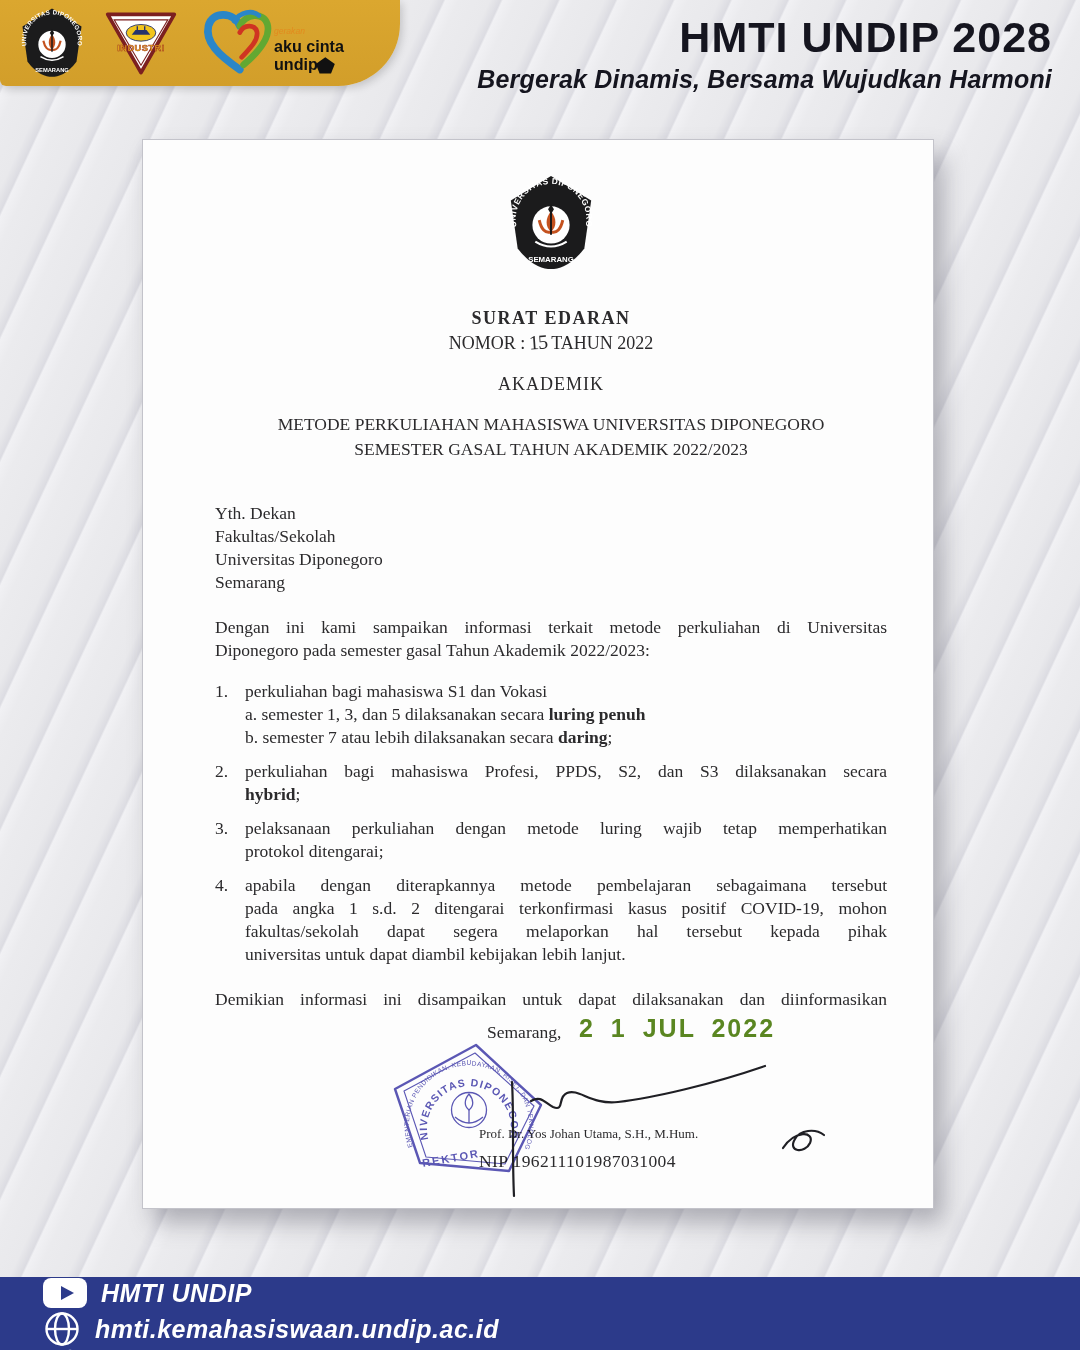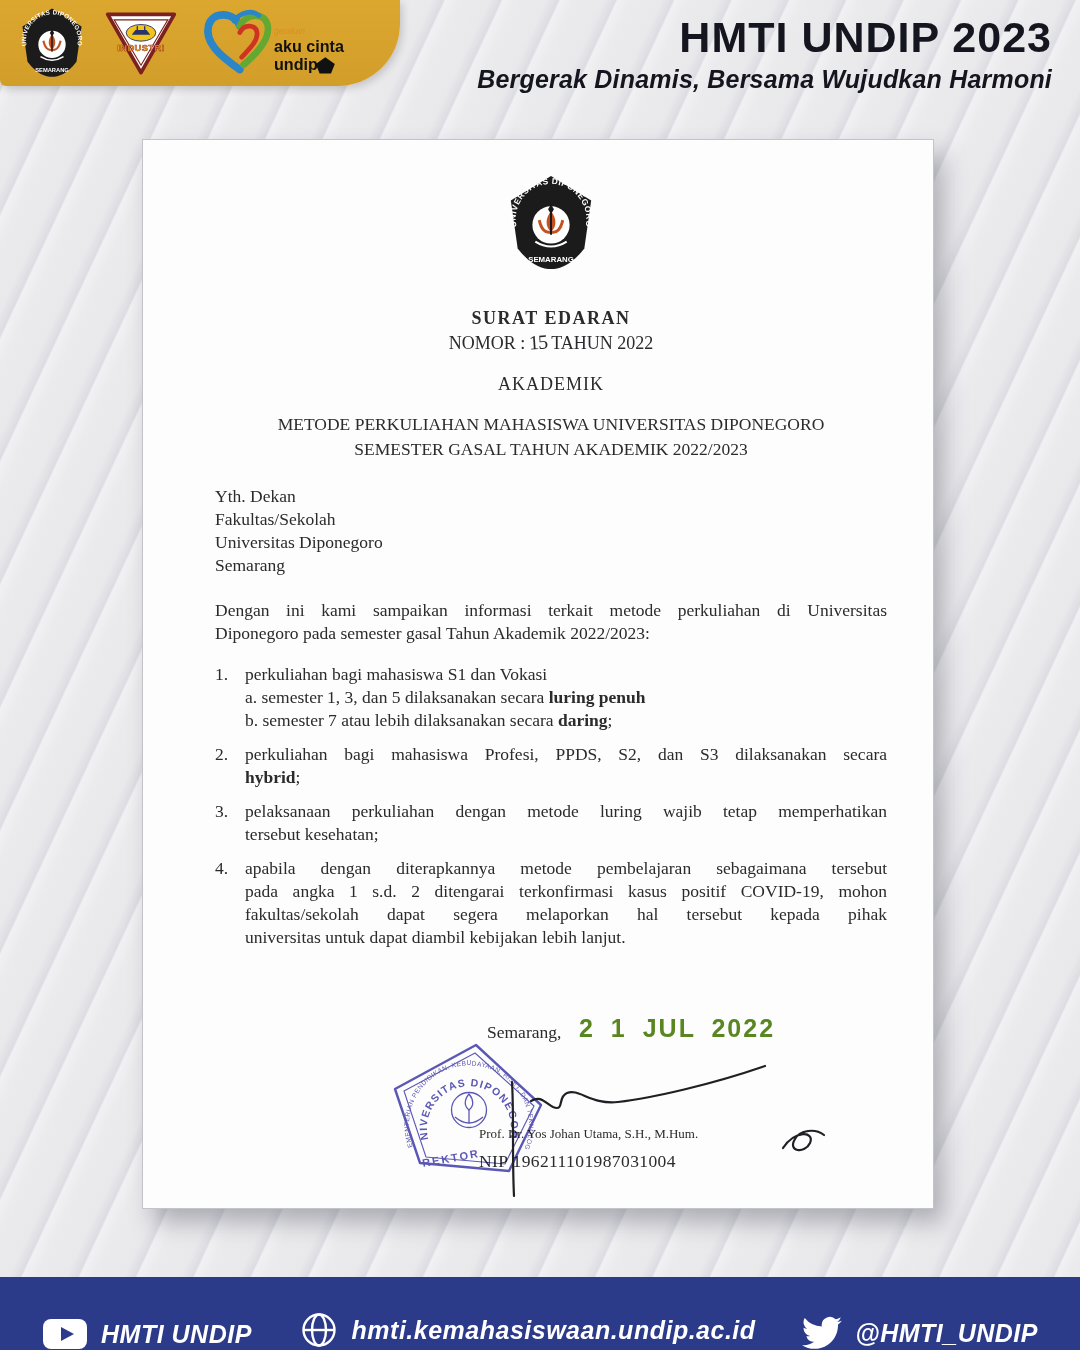--- a/index.html
+++ b/index.html
@@ -31,21 +31,21 @@
     font-family:"Liberation Serif", serif; color:#2b2a2c;
   }
   .paper-inner{ position:relative; width:100%; height:100%; padding:0 46px 4px 72px; box-sizing:border-box;}
   .seal-wrap{ text-align:center; padding-top:34px;}
   .doc-heading{ text-align:center; font-size:18px; line-height:24px;}
   .surat{ font-weight:bold; letter-spacing:1.5px; margin-top:30px;}
   .nomor span{ margin:0 2px;}
   .hand{ display:inline-block; transform:rotate(-4deg); font-size:20px; letter-spacing:-1px;}
   .tentang{ margin-top:17px; letter-spacing:1px;}
   .doc-title{ text-align:center; font-size:17.5px; line-height:25px; margin-top:16px;}
-  .recipient{ margin-top:23px; font-size:17.5px; line-height:23px;}
+  .recipient{ margin-top:40px; font-size:17.5px; line-height:23px;}
   .para{ font-size:17.5px; line-height:23px; margin-top:22px;}
   .jline{ display:block; text-align:justify; text-align-last:justify;}
   .lline{ display:block;}
   .list{ margin-top:18px; font-size:17.5px;}
   .item{ display:flex; margin-bottom:11px;}
   .item-num{ width:30px; flex:none; line-height:23px;}
   .item-body{ flex:1; line-height:23px;}
 
   
   .sign-place{ position:absolute; left:344px; top:882px; font-size:17.5px;}
@@ -55,23 +55,23 @@
     color:#4d7c0f; letter-spacing:2px; word-spacing:7px; opacity:.92;
   }
   .stamp-svg{ position:absolute; left:250px; top:903px; mix-blend-mode:multiply; opacity:.9; z-index:3;}
   .sig-svg{ position:absolute; left:240px; top:860px; z-index:4;}
   .sign-name{ position:absolute; left:336px; top:986px; font-size:13px; z-index:2;}
   .sign-nip{ position:absolute; left:336px; top:1011px; font-size:17.5px; letter-spacing:.4px; z-index:2;}
 
   
   .footer{
     position:absolute; left:0; bottom:0; width:100%; height:73px; background:#2c3a8a;
-    display:flex; align-items:flex-end; justify-content:space-between;
+    display:flex; align-items:flex-start; justify-content:space-between;
     padding:0 42px; box-sizing:border-box; color:#fff;
-    font-style:italic; font-weight:700; font-size:25px; letter-spacing:.5px;
+    font-style:italic; font-weight:700; font-size:25px; letter-spacing:.5px;flex-direction:column;
   }
   .footer-item{ display:flex; align-items:center; gap:13px;}
   b{ font-weight:bold;}
 </style>
 </head>
 <body>
 
 <div class="canvas">
 
   <svg width="0" height="0" style="position:absolute" aria-hidden="true">
@@ -111,21 +111,21 @@
       <path d="M44 29 C48 20 60 20 62 28 C64 38 52 48 46 55" stroke="#cf3422" stroke-width="5" fill="none" stroke-linecap="round"></path>
       <path d="M38 17 C45 7 57 5 64 11" stroke="#2a86c8" stroke-width="5" fill="none" stroke-linecap="round"></path>
       <text x="80" y="31" font-size="9" font-style="italic" fill="#e28a1e" font-family="Liberation Sans, sans-serif">gerakan</text>
       <text x="80" y="49" font-size="17" font-weight="bold" fill="#111111" font-family="Liberation Sans, sans-serif">aku cinta</text>
       <text x="80" y="68" font-size="17" font-weight="bold" fill="#111111" font-family="Liberation Sans, sans-serif">undip</text>
       <polygon points="134,55 144,62 140,72 128,72 124,62" fill="#111111"></polygon>
     </svg>
   </div>
 
   <div class="header-text">
-    <div class="header-title">HMTI UNDIP 2023</div>
+    <div class="header-title">HMTI UNDIP 2028</div>
     <div class="header-subtitle">Bergerak Dinamis, Bersama Wujudkan Harmoni</div>
   </div>
 
   <div class="paper">
     <div class="paper-inner">
 
       <div class="seal-wrap">
         <svg width="98" height="98" viewBox="0 0 100 100">
           <use href="#undip-seal"></use>
         </svg>
@@ -172,36 +172,37 @@
           <div class="item-body">
             <span class="jline">perkuliahan bagi mahasiswa Profesi, PPDS, S2, dan S3 dilaksanakan secara</span>
             <span class="lline"><b>hybrid</b><span>;</span></span>
           </div>
         </div>
 
         <div class="item">
           <div class="item-num">3.</div>
           <div class="item-body">
             <span class="jline">pelaksanaan perkuliahan dengan metode luring wajib tetap memperhatikan</span>
-            <span class="lline">tersebut kesehatan;</span>
+            <span class="lline">protokol ditengarai;</span>
           </div>
         </div>
 
         <div class="item">
           <div class="item-num">4.</div>
           <div class="item-body">
             <span class="jline">apabila dengan diterapkannya metode pembelajaran sebagaimana tersebut</span>
             <span class="jline">pada angka 1 s.d. 2 ditengarai terkonfirmasi kasus positif COVID-19, mohon</span>
             <span class="jline">fakultas/sekolah dapat segera melaporkan hal tersebut kepada pihak</span>
             <span class="lline">universitas untuk dapat diambil kebijakan lebih lanjut.</span>
           </div>
         </div>
       </div>
 
       <div class="para">
+        <span class="jline">Demikian informasi ini disampaikan untuk dapat dilaksanakan dan diinformasikan</span>
       </div>
 
       <div class="sign-place">Semarang,</div>
       <div class="date-stamp">2 1 JUL 2022</div>
 
       <svg class="stamp-svg" width="152" height="138" viewBox="0 0 152 138">
         <g stroke="#4a46ae" fill="none" stroke-width="2.4" stroke-linejoin="round">
           <polygon points="83,2 148,62 116,128 27,120 2,46"></polygon>
           <polygon points="82,10 141,63 112,121 33,114 11,48" stroke-width="1.1"></polygon>
         </g>

